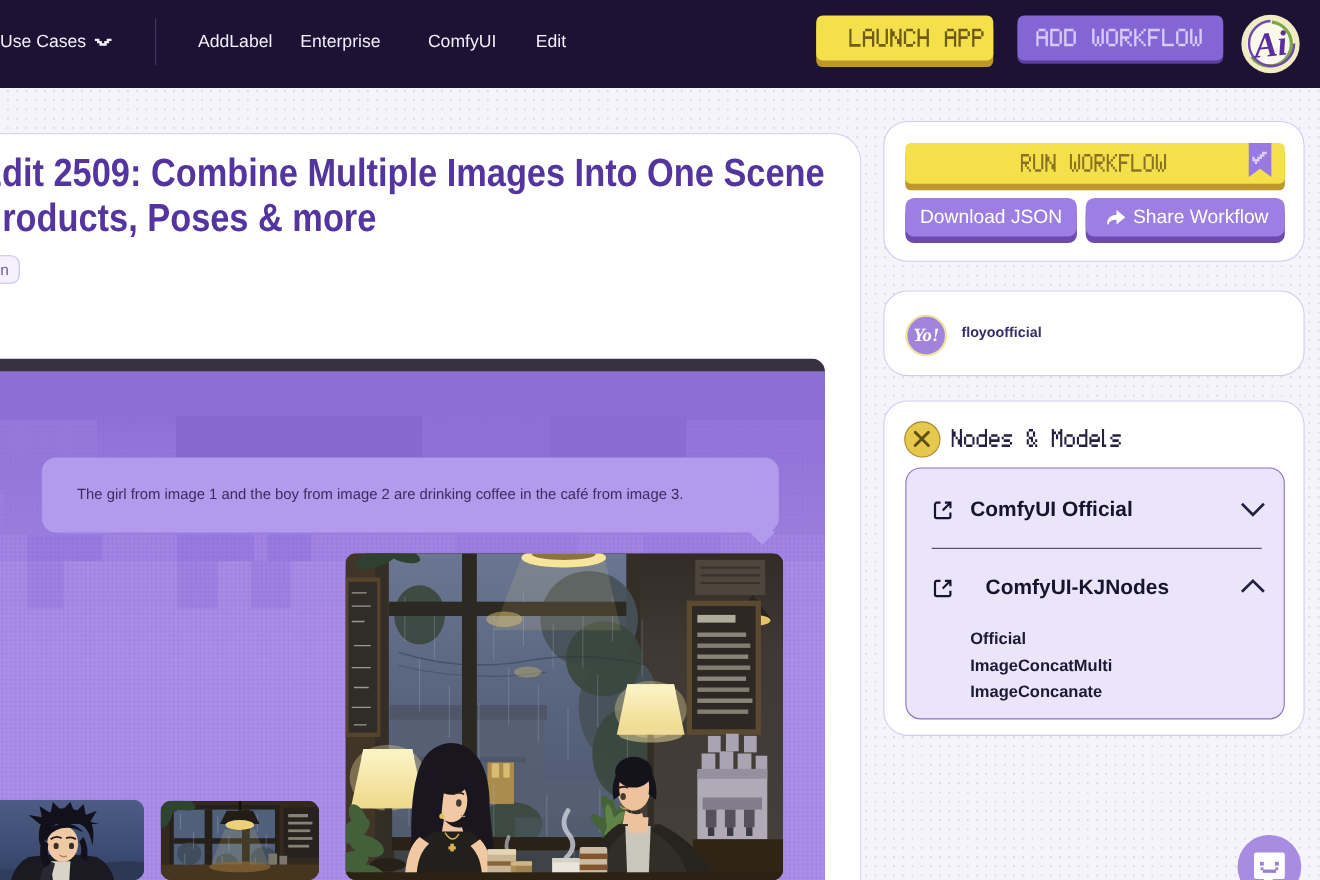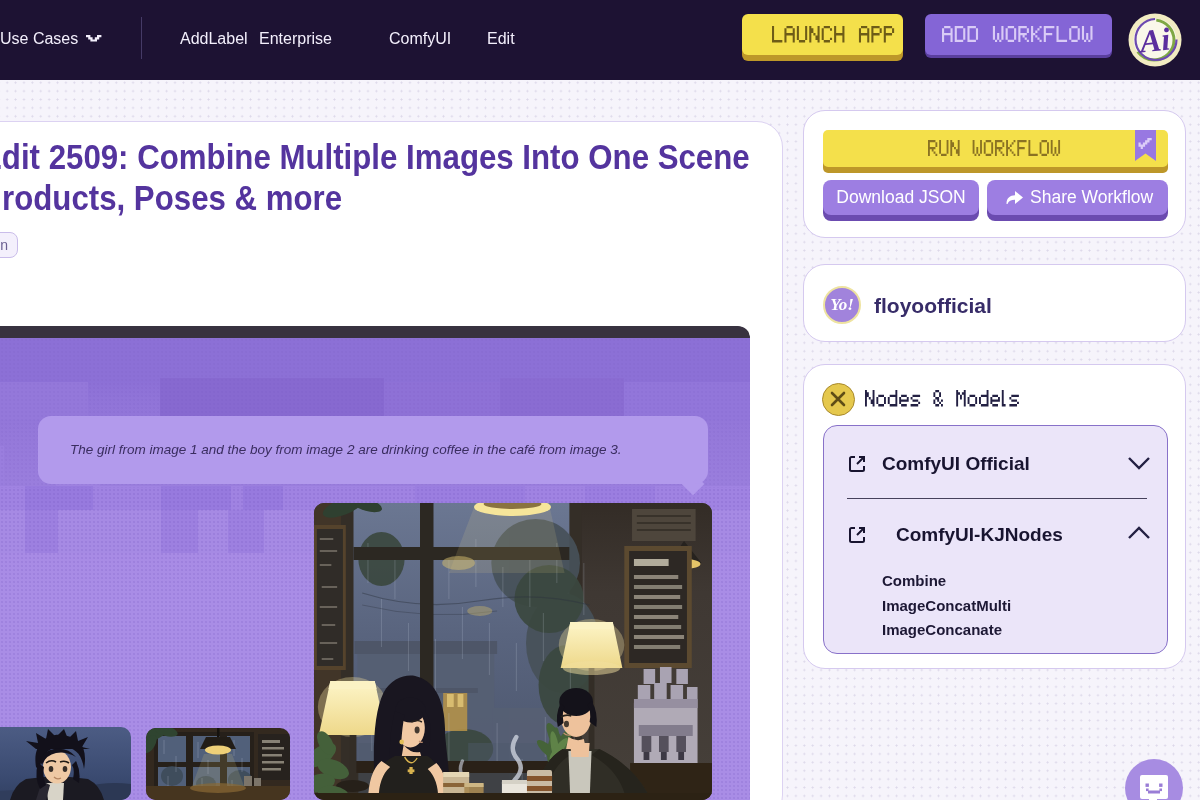--- a/index.html
+++ b/index.html
@@ -12,48 +12,48 @@
 .btn-addwf{position:absolute;left:925px;top:14px;width:187px;height:41px;background:#8465d6;border-radius:6px;box-shadow:0 3px 0 0 #5a3f9e}
 .logo{position:absolute;left:1128px;top:13px;width:54px;height:54px;border-radius:50%}
 .card{position:absolute;background:#fff;border:1.5px solid #dcd2f2;border-radius:26px}
 .h1l{position:absolute;white-space:nowrap;font-weight:bold;color:#54349e;font-size:35.7px;line-height:1;transform:scaleX(0.875);transform-origin:0 0;z-index:5}
 .tag{position:absolute;left:-30px;top:232px;width:48px;height:26px;background:#f4f0fc;border:1px solid #cabdea;border-radius:8px;z-index:5;color:#6b5f91;font-size:14px;line-height:24px;text-align:right;padding-right:9px}
 .shot{position:absolute;left:-40px;top:326px;width:790px;height:474px;z-index:4;border-radius:12px 12px 0 0;overflow:hidden}
 .shotbar{position:absolute;left:0;top:0;width:100%;height:12px;background:#383240;border-radius:10px 10px 0 0}
 .shotbody{position:absolute;left:0;top:12px;width:100%;height:462px;background:linear-gradient(180deg,#8c70d6 0px,#8c70d6 42px,#9074d8 60px,#9579da 100px,#9a7edd 148px,#a285e2 172px,#a88be5 215px,#a98de6 260px,#a98de6 100%)}
 .blk{position:absolute}
 .bubble{position:absolute;left:78px;top:78px;width:670px;height:68px;background:#b29aec;border-radius:13px;z-index:6}
-.bubble .txt{position:absolute;left:32px;top:0;height:68px;line-height:68px;font-style:italic;font-size:13.5px;color:#3a2d60}
+.bubble .txt{position:absolute;left:32px;top:0;height:68px;line-height:68px;font-size:13.5px;color:#3a2d60}
 .tail{position:absolute;left:725px;top:138px;width:16px;height:16px;background:#b29aec;transform:rotate(45deg);z-index:5}
 .mainimg{position:absolute;left:354px;top:177px;width:413px;height:297px;border-radius:10px;overflow:hidden;z-index:7}
 .thumb{position:absolute;border-radius:10px;overflow:hidden;z-index:7}
 .sbcard{position:absolute;background:#fff;border:1.5px solid #d5c9ef;border-radius:22px;z-index:5}
 .runbtn{position:absolute;left:19px;top:19px;width:345px;height:37px;background:#f4e04b;border-radius:5px;box-shadow:0 6px 0 0 #bd9729}
 .ribbon{position:absolute;left:312px;top:0;width:21px;height:31px}
 .pbtn{position:absolute;background:#9d7ee2;border-radius:8px;box-shadow:0 6px 0 0 #6b4bb0;color:#fff;font-size:17.5px;text-align:center}
 .avatar{position:absolute;left:19px;top:21px;width:38px;height:38px;border-radius:50%;background:#a183dc;border:2.5px solid #eee3a0;color:#fff;font-family:"Liberation Serif",serif;font-style:italic;font-weight:bold;font-size:17px;text-align:center;line-height:34px}
-.uname{position:absolute;left:70px;top:29px;font-size:21px;font-weight:bold;color:#372c68}
+.uname{position:absolute;left:70px;top:29px;font-size:13px;font-weight:bold;color:#372c68}
 .xcirc{position:absolute;left:18px;top:18px;width:33px;height:33px;border-radius:50%;background:#e5c84d;border:1.5px solid #a8892c}
 .panel{position:absolute;left:19px;top:60px;width:345px;height:229px;background:#ebe5f9;border:1.2px solid #8871c9;border-radius:14px}
 .rowt{position:absolute;font-size:19px;font-weight:bold;color:#181430}
 .item{position:absolute;left:58px;font-size:15px;font-weight:bold;color:#1d1835}
 .hr{position:absolute;left:23px;top:72px;width:300px;height:1px;background:#45415c}
 .chat{position:absolute;left:1125px;top:759px;width:58px;height:58px;border-radius:50%;background:#a78ce2;z-index:30}
 </style></head>
 <body>
 <div class="dots"></div>
 
 <div class="hdr">
   <div class="uc">Use Cases</div>
   <svg style="position:absolute;left:86px;top:35px" width="20" height="10">
       <path d="M0.0 0.0h4.4v2.2h-4.4zM11.0 0.0h4.4v2.2h-4.4zM2.2 2.2h4.4v2.2h-4.4zM8.8 2.2h4.4v2.2h-4.4zM4.4 4.4h6.6v2.2h-6.6z" fill="#f3effc"></path>
     </svg>
   <div class="vdiv"></div>
   <div class="nav" style="left:180px">AddLabel</div>
-  <div class="nav" style="left:259px">Enterprise</div>
+  <div class="nav" style="left:273px">Enterprise</div>
   <div class="nav" style="left:389px">ComfyUI</div>
   <div class="nav" style="left:487px">Edit</div>
   <div class="btn-launch">
       <svg style="position:absolute;left:30px;top:12px" width="135" height="18">
         <path d="M0.0 0.0h2.07v2.35h-2.07zM0.0 2.35h2.07v2.35h-2.07zM0.0 4.7h2.07v2.35h-2.07zM0.0 7.05h2.07v2.35h-2.07zM0.0 9.4h2.07v2.35h-2.07zM0.0 11.75h2.07v2.35h-2.07zM0.0 14.1h10.35v2.35h-10.35zM14.49 0.0h6.21v2.35h-6.21zM12.42 2.35h2.07v2.35h-2.07zM20.7 2.35h2.07v2.35h-2.07zM12.42 4.7h2.07v2.35h-2.07zM20.7 4.7h2.07v2.35h-2.07zM12.42 7.05h10.35v2.35h-10.35zM12.42 9.4h2.07v2.35h-2.07zM20.7 9.4h2.07v2.35h-2.07zM12.42 11.75h2.07v2.35h-2.07zM20.7 11.75h2.07v2.35h-2.07zM12.42 14.1h2.07v2.35h-2.07zM20.7 14.1h2.07v2.35h-2.07zM24.84 0.0h2.07v2.35h-2.07zM33.12 0.0h2.07v2.35h-2.07zM24.84 2.35h2.07v2.35h-2.07zM33.12 2.35h2.07v2.35h-2.07zM24.84 4.7h2.07v2.35h-2.07zM33.12 4.7h2.07v2.35h-2.07zM24.84 7.05h2.07v2.35h-2.07zM33.12 7.05h2.07v2.35h-2.07zM24.84 9.4h2.07v2.35h-2.07zM33.12 9.4h2.07v2.35h-2.07zM24.84 11.75h2.07v2.35h-2.07zM33.12 11.75h2.07v2.35h-2.07zM26.91 14.1h6.21v2.35h-6.21zM37.26 0.0h2.07v2.35h-2.07zM45.54 0.0h2.07v2.35h-2.07zM37.26 2.35h4.14v2.35h-4.14zM45.54 2.35h2.07v2.35h-2.07zM37.26 4.7h4.14v2.35h-4.14zM45.54 4.7h2.07v2.35h-2.07zM37.26 7.05h2.07v2.35h-2.07zM41.4 7.05h2.07v2.35h-2.07zM45.54 7.05h2.07v2.35h-2.07zM37.26 9.4h2.07v2.35h-2.07zM43.47 9.4h4.14v2.35h-4.14zM37.26 11.75h2.07v2.35h-2.07zM43.47 11.75h4.14v2.35h-4.14zM37.26 14.1h2.07v2.35h-2.07zM45.54 14.1h2.07v2.35h-2.07zM51.75 0.0h6.21v2.35h-6.21zM49.68 2.35h2.07v2.35h-2.07zM57.96 2.35h2.07v2.35h-2.07zM49.68 4.7h2.07v2.35h-2.07zM49.68 7.05h2.07v2.35h-2.07zM49.68 9.4h2.07v2.35h-2.07zM49.68 11.75h2.07v2.35h-2.07zM57.96 11.75h2.07v2.35h-2.07zM51.75 14.1h6.21v2.35h-6.21zM62.1 0.0h2.07v2.35h-2.07zM70.38 0.0h2.07v2.35h-2.07zM62.1 2.35h2.07v2.35h-2.07zM70.38 2.35h2.07v2.35h-2.07zM62.1 4.7h2.07v2.35h-2.07zM70.38 4.7h2.07v2.35h-2.07zM62.1 7.05h10.35v2.35h-10.35zM62.1 9.4h2.07v2.35h-2.07zM70.38 9.4h2.07v2.35h-2.07zM62.1 11.75h2.07v2.35h-2.07zM70.38 11.75h2.07v2.35h-2.07zM62.1 14.1h2.07v2.35h-2.07zM70.38 14.1h2.07v2.35h-2.07zM89.01 0.0h6.21v2.35h-6.21zM86.94 2.35h2.07v2.35h-2.07zM95.22 2.35h2.07v2.35h-2.07zM86.94 4.7h2.07v2.35h-2.07zM95.22 4.7h2.07v2.35h-2.07zM86.94 7.05h10.35v2.35h-10.35zM86.94 9.4h2.07v2.35h-2.07zM95.22 9.4h2.07v2.35h-2.07zM86.94 11.75h2.07v2.35h-2.07zM95.22 11.75h2.07v2.35h-2.07zM86.94 14.1h2.07v2.35h-2.07zM95.22 14.1h2.07v2.35h-2.07zM99.36 0.0h8.28v2.35h-8.28zM99.36 2.35h2.07v2.35h-2.07zM107.64 2.35h2.07v2.35h-2.07zM99.36 4.7h2.07v2.35h-2.07zM107.64 4.7h2.07v2.35h-2.07zM99.36 7.05h8.28v2.35h-8.28zM99.36 9.4h2.07v2.35h-2.07zM99.36 11.75h2.07v2.35h-2.07zM99.36 14.1h2.07v2.35h-2.07zM111.78 0.0h8.28v2.35h-8.28zM111.78 2.35h2.07v2.35h-2.07zM120.06 2.35h2.07v2.35h-2.07zM111.78 4.7h2.07v2.35h-2.07zM120.06 4.7h2.07v2.35h-2.07zM111.78 7.05h8.28v2.35h-8.28zM111.78 9.4h2.07v2.35h-2.07zM111.78 11.75h2.07v2.35h-2.07zM111.78 14.1h2.07v2.35h-2.07z" fill="#6e5c17"></path>
       </svg>
     </div>
   <div class="btn-addwf">
       <svg style="position:absolute;left:17px;top:12px" width="160" height="18">
         <path d="M2.12 0.0h6.36v2.3h-6.36zM0.0 2.3h2.12v2.3h-2.12zM8.48 2.3h2.12v2.3h-2.12zM0.0 4.6h2.12v2.3h-2.12zM8.48 4.6h2.12v2.3h-2.12zM0.0 6.9h10.6v2.3h-10.6zM0.0 9.2h2.12v2.3h-2.12zM8.48 9.2h2.12v2.3h-2.12zM0.0 11.5h2.12v2.3h-2.12zM8.48 11.5h2.12v2.3h-2.12zM0.0 13.8h2.12v2.3h-2.12zM8.48 13.8h2.12v2.3h-2.12zM12.72 0.0h8.48v2.3h-8.48zM12.72 2.3h2.12v2.3h-2.12zM21.2 2.3h2.12v2.3h-2.12zM12.72 4.6h2.12v2.3h-2.12zM21.2 4.6h2.12v2.3h-2.12zM12.72 6.9h2.12v2.3h-2.12zM21.2 6.9h2.12v2.3h-2.12zM12.72 9.2h2.12v2.3h-2.12zM21.2 9.2h2.12v2.3h-2.12zM12.72 11.5h2.12v2.3h-2.12zM21.2 11.5h2.12v2.3h-2.12zM12.72 13.8h8.48v2.3h-8.48zM25.44 0.0h8.48v2.3h-8.48zM25.44 2.3h2.12v2.3h-2.12zM33.92 2.3h2.12v2.3h-2.12zM25.44 4.6h2.12v2.3h-2.12zM33.92 4.6h2.12v2.3h-2.12zM25.44 6.9h2.12v2.3h-2.12zM33.92 6.9h2.12v2.3h-2.12zM25.44 9.2h2.12v2.3h-2.12zM33.92 9.2h2.12v2.3h-2.12zM25.44 11.5h2.12v2.3h-2.12zM33.92 11.5h2.12v2.3h-2.12zM25.44 13.8h8.48v2.3h-8.48zM50.88 0.0h2.12v2.3h-2.12zM59.36 0.0h2.12v2.3h-2.12zM50.88 2.3h2.12v2.3h-2.12zM59.36 2.3h2.12v2.3h-2.12zM50.88 4.6h2.12v2.3h-2.12zM59.36 4.6h2.12v2.3h-2.12zM50.88 6.9h2.12v2.3h-2.12zM55.12 6.9h2.12v2.3h-2.12zM59.36 6.9h2.12v2.3h-2.12zM50.88 9.2h2.12v2.3h-2.12zM55.12 9.2h2.12v2.3h-2.12zM59.36 9.2h2.12v2.3h-2.12zM50.88 11.5h2.12v2.3h-2.12zM55.12 11.5h2.12v2.3h-2.12zM59.36 11.5h2.12v2.3h-2.12zM53.0 13.8h2.12v2.3h-2.12zM57.24 13.8h2.12v2.3h-2.12zM65.72 0.0h6.36v2.3h-6.36zM63.6 2.3h2.12v2.3h-2.12zM72.08 2.3h2.12v2.3h-2.12zM63.6 4.6h2.12v2.3h-2.12zM72.08 4.6h2.12v2.3h-2.12zM63.6 6.9h2.12v2.3h-2.12zM72.08 6.9h2.12v2.3h-2.12zM63.6 9.2h2.12v2.3h-2.12zM72.08 9.2h2.12v2.3h-2.12zM63.6 11.5h2.12v2.3h-2.12zM72.08 11.5h2.12v2.3h-2.12zM65.72 13.8h6.36v2.3h-6.36zM76.32 0.0h8.48v2.3h-8.48zM76.32 2.3h2.12v2.3h-2.12zM84.8 2.3h2.12v2.3h-2.12zM76.32 4.6h2.12v2.3h-2.12zM84.8 4.6h2.12v2.3h-2.12zM76.32 6.9h8.48v2.3h-8.48zM76.32 9.2h2.12v2.3h-2.12zM80.56 9.2h2.12v2.3h-2.12zM76.32 11.5h2.12v2.3h-2.12zM82.68 11.5h2.12v2.3h-2.12zM76.32 13.8h2.12v2.3h-2.12zM84.8 13.8h2.12v2.3h-2.12zM89.04 0.0h2.12v2.3h-2.12zM97.52 0.0h2.12v2.3h-2.12zM89.04 2.3h2.12v2.3h-2.12zM95.4 2.3h2.12v2.3h-2.12zM89.04 4.6h2.12v2.3h-2.12zM93.28 4.6h2.12v2.3h-2.12zM89.04 6.9h4.24v2.3h-4.24zM89.04 9.2h2.12v2.3h-2.12zM93.28 9.2h2.12v2.3h-2.12zM89.04 11.5h2.12v2.3h-2.12zM95.4 11.5h2.12v2.3h-2.12zM89.04 13.8h2.12v2.3h-2.12zM97.52 13.8h2.12v2.3h-2.12zM101.76 0.0h10.6v2.3h-10.6zM101.76 2.3h2.12v2.3h-2.12zM101.76 4.6h2.12v2.3h-2.12zM101.76 6.9h8.48v2.3h-8.48zM101.76 9.2h2.12v2.3h-2.12zM101.76 11.5h2.12v2.3h-2.12zM101.76 13.8h2.12v2.3h-2.12zM114.48 0.0h2.12v2.3h-2.12zM114.48 2.3h2.12v2.3h-2.12zM114.48 4.6h2.12v2.3h-2.12zM114.48 6.9h2.12v2.3h-2.12zM114.48 9.2h2.12v2.3h-2.12zM114.48 11.5h2.12v2.3h-2.12zM114.48 13.8h10.6v2.3h-10.6zM129.32 0.0h6.36v2.3h-6.36zM127.2 2.3h2.12v2.3h-2.12zM135.68 2.3h2.12v2.3h-2.12zM127.2 4.6h2.12v2.3h-2.12zM135.68 4.6h2.12v2.3h-2.12zM127.2 6.9h2.12v2.3h-2.12zM135.68 6.9h2.12v2.3h-2.12zM127.2 9.2h2.12v2.3h-2.12zM135.68 9.2h2.12v2.3h-2.12zM127.2 11.5h2.12v2.3h-2.12zM135.68 11.5h2.12v2.3h-2.12zM129.32 13.8h6.36v2.3h-6.36zM139.92 0.0h2.12v2.3h-2.12zM148.4 0.0h2.12v2.3h-2.12zM139.92 2.3h2.12v2.3h-2.12zM148.4 2.3h2.12v2.3h-2.12zM139.92 4.6h2.12v2.3h-2.12zM148.4 4.6h2.12v2.3h-2.12zM139.92 6.9h2.12v2.3h-2.12zM144.16 6.9h2.12v2.3h-2.12zM148.4 6.9h2.12v2.3h-2.12zM139.92 9.2h2.12v2.3h-2.12zM144.16 9.2h2.12v2.3h-2.12zM148.4 9.2h2.12v2.3h-2.12zM139.92 11.5h2.12v2.3h-2.12zM144.16 11.5h2.12v2.3h-2.12zM148.4 11.5h2.12v2.3h-2.12zM142.04 13.8h2.12v2.3h-2.12zM146.28 13.8h2.12v2.3h-2.12z" fill="#d9cbf6"></path>
@@ -419,21 +419,21 @@
       </svg>
     <div class="hr"></div>
     <svg style="position:absolute;left:23px;top:99px" width="20" height="20" viewBox="0 0 20 20">
         <path d="M8 3H4.5A1.5 1.5 0 0 0 3 4.5v11A1.5 1.5 0 0 0 4.5 17h11a1.5 1.5 0 0 0 1.5-1.5V12" fill="none" stroke="#181430" stroke-width="2"></path>
         <path d="M12 3h5v5M17 3l-7 7" fill="none" stroke="#181430" stroke-width="2"></path>
       </svg>
     <div class="rowt" style="left:72px;top:98px">ComfyUI-KJNodes</div>
     <svg style="position:absolute;left:303px;top:100px" width="24" height="14">
         <path d="M2 12 L12 2 L22 12" fill="none" stroke="#232043" stroke-width="2.4"></path>
       </svg>
-    <div class="item" style="top:146px">Combine</div>
+    <div class="item" style="top:146px">Official</div>
     <div class="item" style="top:171px">ImageConcatMulti</div>
     <div class="item" style="top:195px">ImageConcanate</div>
   </div>
 </div>
 
 <div class="chat">
   <svg width="58" height="58" viewBox="0 0 58 58">
     <rect x="15" y="16" width="28" height="24" rx="2" fill="#fff"></rect>
     <rect x="24" y="40" width="8" height="7" fill="#fff"></rect>
     <rect x="20.5" y="24.5" width="3.4" height="3.4" fill="#9a7dd6"></rect>

